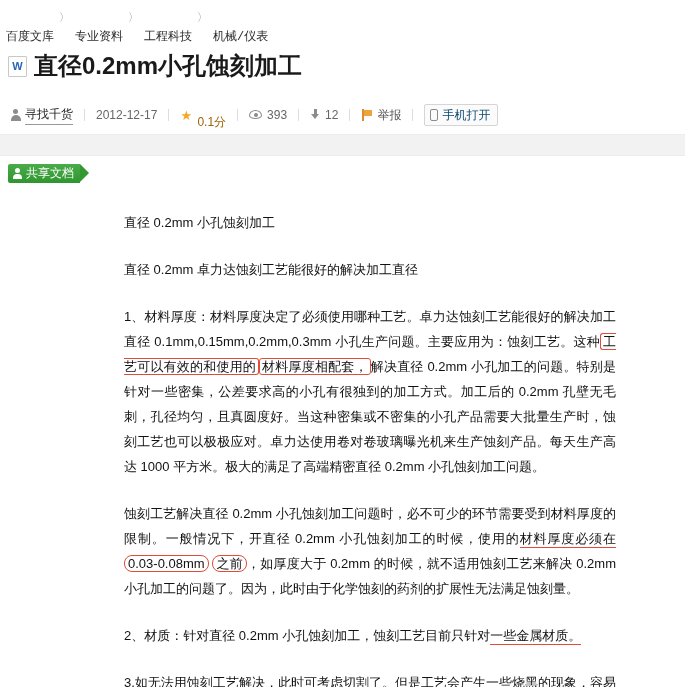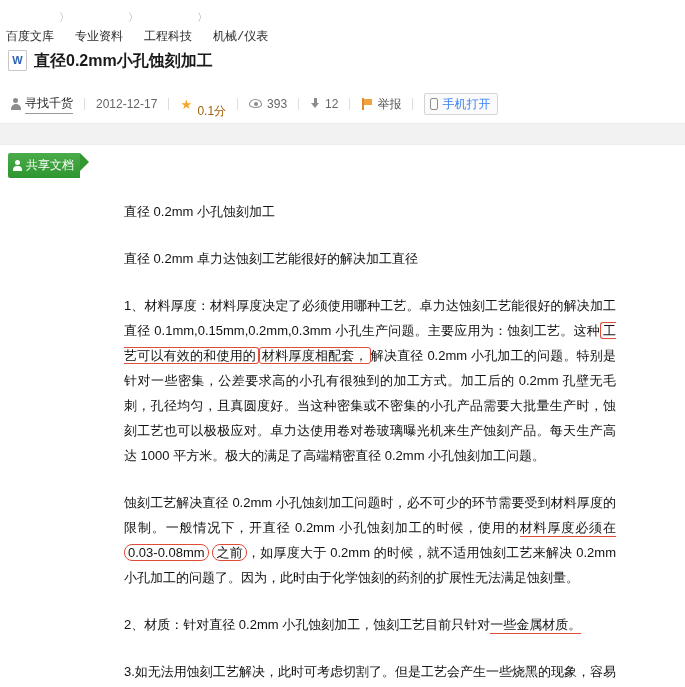--- a/index.html
+++ b/index.html
@@ -58,21 +58,21 @@
     content: "W";
     position: absolute;
     left: 0; right: 0; top: 0; bottom: 0;
     font-size: 11px;
     font-weight: bold;
     color: #2a63b5;
     text-align: center;
     line-height: 19px;
   }
   .doc-title {
-    font-size: 16px;
+    font-size: 24px;
     font-weight: bold;
     color: #1a1a1a;
     letter-spacing: 0px;
     line-height: 26px;
   }
 
   
   .meta {
     display: flex;
     align-items: center;
@@ -194,21 +194,21 @@
   }
   
   .phone-btn {
     display: inline-flex;
     align-items: center;
     border: 1px solid #d5d5d5;
     border-radius: 2px;
     background: #fbfbfb;
     height: 20px;
     padding: 0 7px 0 5px;
-    color: #3b82f6;
+    color: #0c4a6e;
     font-size: 12px;
     cursor: pointer;
   }
   .ico-phone {
     width: 8px; height: 12px;
     border: 1px solid #8c8c8c;
     border-radius: 2px;
     box-sizing: border-box;
     margin-right: 4px;
   }
@@ -223,21 +223,21 @@
   }
 
   
   .tag-row {
     padding: 8px 0 0 8px;
     height: 28px;
   }
   .share-tag {
     display: inline-flex;
     align-items: center;
-    height: 25px;
+    height: 19px;
     background: #3a9f3a;
     background: linear-gradient(#4aab4a, #2f962f);
     color: #fff;
     font-size: 12px;
     padding: 0 6px 0 5px;
     border-radius: 2px 0 0 2px;
     position: relative;
   }
   .share-tag::after {
     content: "";

